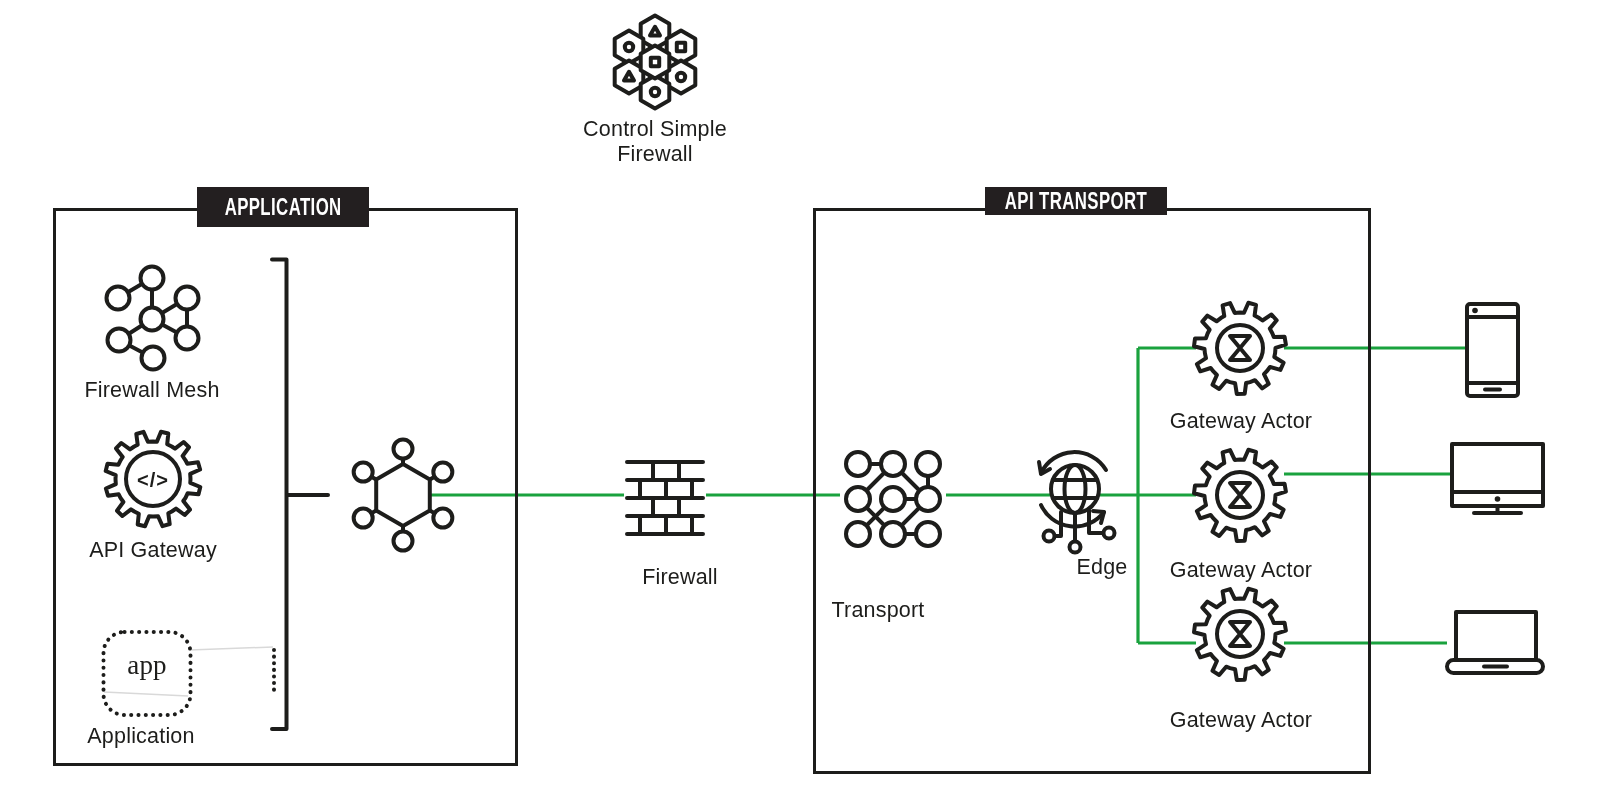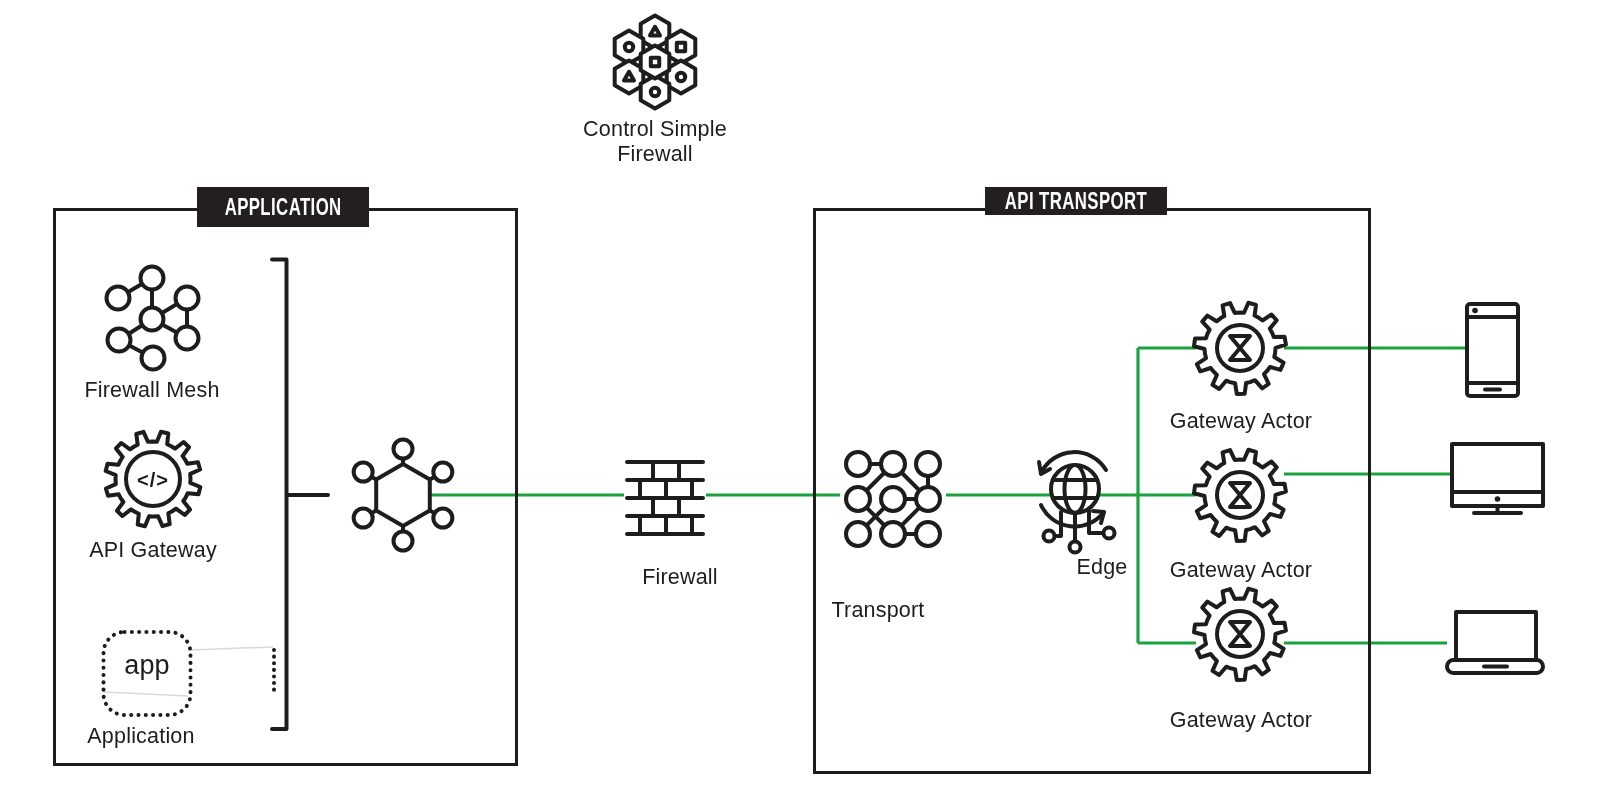--- a/index.html
+++ b/index.html
@@ -9,21 +9,21 @@
   .canvas{position:relative;width:1600px;height:808px;background:var(--bg);
           font-family:"Liberation Sans",sans-serif;overflow:hidden;}
   svg.layer{position:absolute;left:0;top:0;z-index:1;}
   .box{position:absolute;border:3px solid var(--ink);z-index:2;background:transparent;}
   .hdr{position:absolute;background:var(--hdrbg);color:#fff;z-index:3;
        display:flex;align-items:center;justify-content:center;
        font-weight:bold;font-size:21px;letter-spacing:.5px;}
   .hdr span{transform:scale(.8,1.12);white-space:nowrap;}
   .lbl{position:absolute;transform:translateX(-50%);z-index:3;color:var(--ink);
        font-size:21.5px;line-height:25px;text-align:center;white-space:nowrap;letter-spacing:.2px;}
-  .app-text{font-size:27px;line-height:30px;}
+  .app-text{font-size:27px;line-height:30px;font-family:Liberation Serif, serif;}
   .glyph{font-weight:bold;font-size:20px;letter-spacing:1px;}
   
   .ink{stroke:var(--ink);fill:none;stroke-width:4;stroke-linejoin:round;stroke-linecap:round;}
   .inkf{stroke:var(--ink);fill:#fff;stroke-width:4;stroke-linejoin:round;}
   .green{stroke:var(--green);fill:none;stroke-width:3.2;}
   .faint{stroke:var(--faint);fill:none;stroke-width:1.5;}
   .wbk{fill:#fff;stroke:none;}
   .dot{fill:var(--ink);stroke:none;}
 </style>
 </head>

